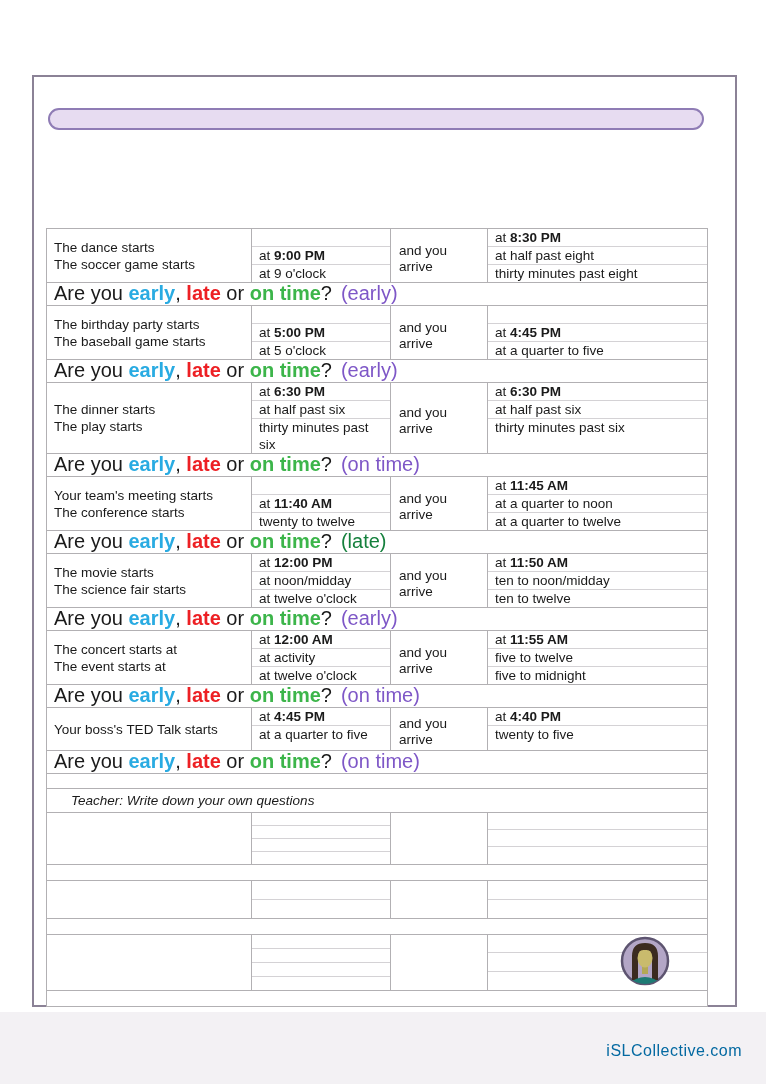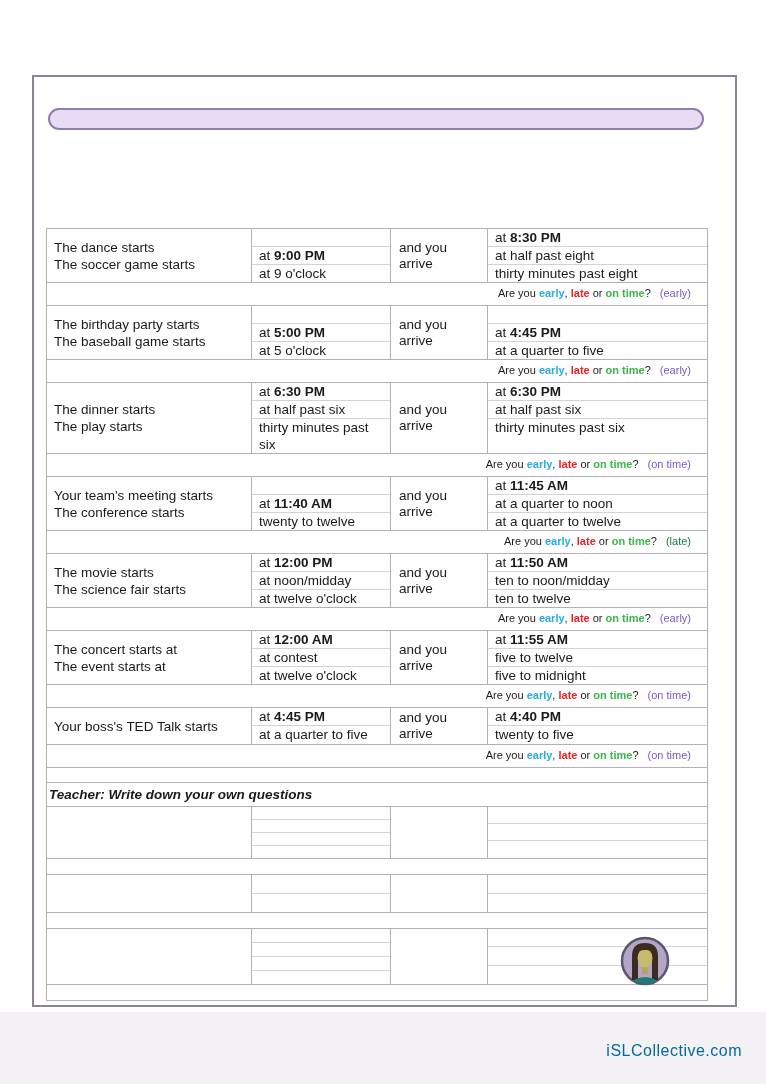--- a/index.html
+++ b/index.html
@@ -17,28 +17,28 @@
   .hbox .line2 { display:flex; justify-content:space-between; font-size:13.5px; line-height:17px; }
   .hbox .b2 { font-weight:bold; }
   .hbox .note { font-style:italic; padding-right:6px; }
   .hbox .bodytxt { font-size:13.5px; line-height:17px; margin-top:3px; }
 
   table.tbl { position:absolute; left:12px; top:151px; width:661px; border-collapse:collapse;
               table-layout:fixed; background:#fff; }
   table.tbl td { border:1px solid #b2b0b3; }
   td.c1 { font-size:13.5px; line-height:17px; padding:2px 4px 2px 7px; vertical-align:middle; }
   td.c2, td.c4 { padding:0; vertical-align:top; font-size:13.5px; }
-  td.c3 { font-size:13.5px; line-height:16px; padding:2px 4px 2px 8px; vertical-align:middle; }
+  td.c3 { font-size:13.5px; line-height:16px; padding:8px 4px 2px 8px; vertical-align:middle; }
   .sub { min-height:17px; line-height:17px; padding:0 3px 0 7px; border-bottom:1px solid #d4d2d5; }
   .sub:last-child { border-bottom:0; }
   .esub { min-height:0; padding:0; }
   .bt { font-weight:bold; }
-  tr.qrow td { font-size:11px; line-height:19px; padding:1px 16px 2px 7px;text-align:right; }
+  tr.qrow td { font-size:20px; line-height:19px; padding:1px 1px 2px 7px; }
   tr.sp td { height:12px; }
-  tr.teacher td { font-size:13.5px; font-style:italic; padding:4px 4px 4px 2px;font-weight:bold; }
+  tr.teacher td { font-size:13.5px; font-style:italic; padding:4px 4px 4px 24px; }
   tr.qe td { height:13px; }
   .ans { margin-left:9px; }
   .qb { font-weight:bold; }
 
   .flink { position:absolute; left:12px; top:884px; font-size:13px; color:#44546a;
            text-decoration:underline; }
   .avatar { position:absolute; left:586px; top:859px; width:50px; height:50px; }
 </style>
 </head>
 <body>
@@ -143,21 +143,21 @@
               <div class="sub">ten to twelve</div>
             </td>
           </tr>
           <tr class="qrow">
             <td colspan="4">Are you <span class="qb" style="color: rgb(41, 171, 226);">early</span>, <span class="qb" style="color: rgb(237, 32, 36);">late</span> or <span class="qb" style="color: rgb(60, 181, 74);">on time</span>?<span class="ans" style="color: rgb(126, 87, 199);">(early)</span></td>
           </tr>
           <tr class="block">
             <td class="c1">The concert starts at<br>The event starts at</td>
             <td class="c2">
               <div class="sub">at <span class="bt">12:00 AM</span></div>
-              <div class="sub">at contest</div>
+              <div class="sub">at activity</div>
               <div class="sub">at twelve o'clock</div>
             </td>
             <td class="c3">and you<br>arrive</td>
             <td class="c4">
               <div class="sub">at <span class="bt">11:55 AM</span></div>
               <div class="sub">five to twelve</div>
               <div class="sub">five to midnight</div>
             </td>
           </tr>
           <tr class="qrow">

